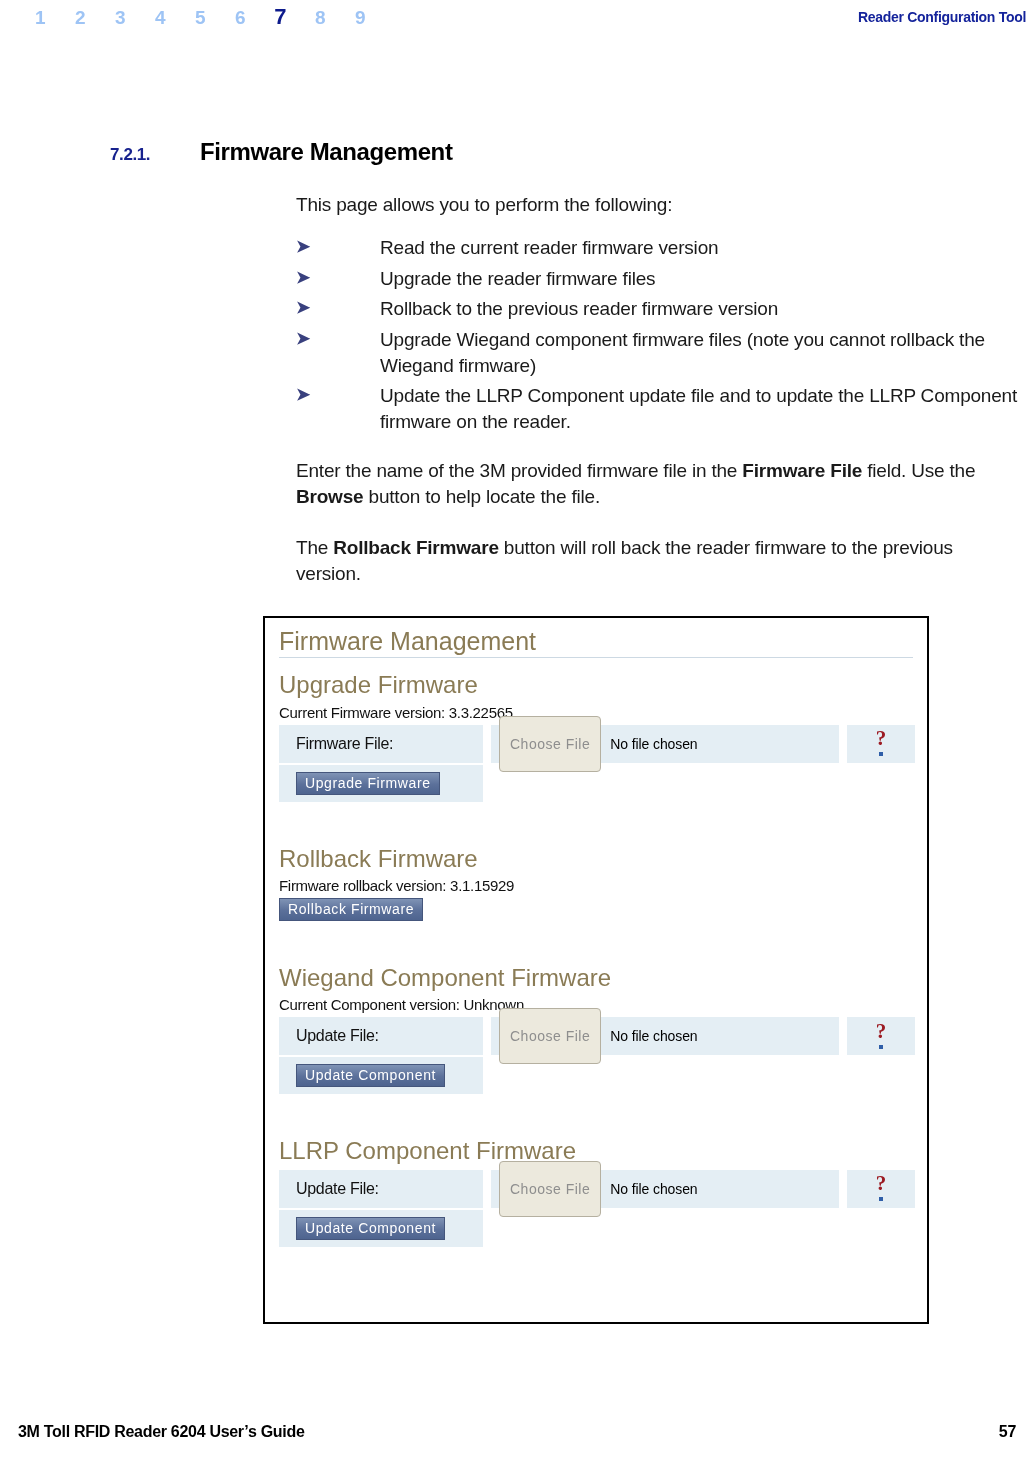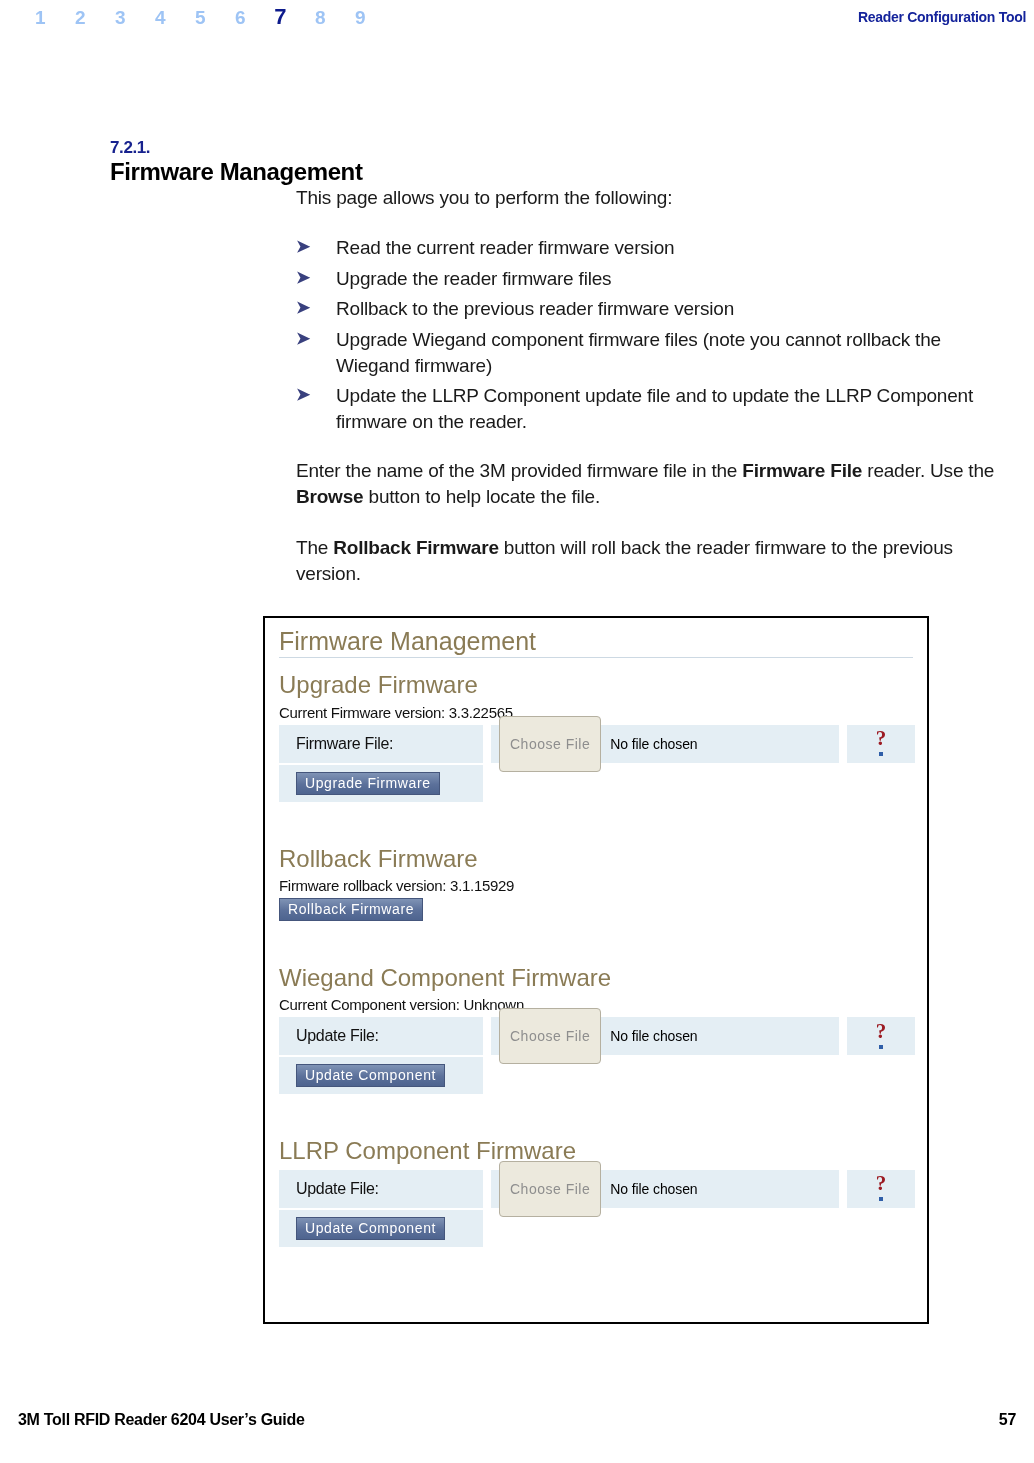--- a/index.html
+++ b/index.html
@@ -52,21 +52,20 @@
   }
 
   
   .section-head {
     position: absolute;
     top: 138px;
     left: 0;
     width: 1034px;
     display: flex;
     align-items: baseline;
-    flex-direction: column;
   }
   .section-number {
     width: 90px;
     margin-left: 110px;
     font-size: 17px;
     font-weight: bold;
     color: #17228e;
     letter-spacing: -0.4px;
   }
   .section-title {
@@ -83,21 +82,21 @@
     width: 720px;
   }
   .para {
     font-size: 19px;
     line-height: 1.35;
     color: #1a1a1a;
     letter-spacing: -0.2px;
   }
   .para b { font-weight: bold; }
 
-  .intro { top: 185px; }
+  .intro { top: 192px; }
 
   .bullet-list {
     position: absolute;
     left: 296px;
     top: 235px;
     width: 722px;
     list-style: none;
     margin: 0;
     padding: 0;
   }
@@ -113,20 +112,21 @@
     width: 40px;
     flex: 0 0 40px;
     font-weight: bold;
   }
   .bullet-text {
     font-size: 19px;
     line-height: 1.35;
     color: #1a1a1a;
     letter-spacing: -0.2px;
     flex: 1;
+    margin-left: 44px;
   }
 
   .para-enter { top: 458px; }
   .para-rollback { top: 535px; }
 
   
   .screenshot-frame {
     position: absolute;
     left: 263px;
     top: 616px;
@@ -264,21 +264,21 @@
     letter-spacing: 0.6px;
     white-space: nowrap;
     font-family: "Liberation Sans", sans-serif;
   }
 
   .spacer-lg { height: 44px; }
 
   
   .page-footer {
     position: absolute;
-    bottom: 34px;
+    bottom: 22px;
     left: 0;
     width: 1034px;
     padding: 0 18px 0 18px;
     display: flex;
     justify-content: space-between;
     align-items: baseline;
     text-align: center;
   }
   .footer-left, .footer-right {
     font-size: 16px;
@@ -329,21 +329,21 @@
     <span class="bullet-glyph">➤</span>
     <span class="bullet-text">Upgrade Wiegand component firmware files (note you cannot rollback the Wiegand firmware)</span>
   </li>
   <li class="bullet-item">
     <span class="bullet-glyph">➤</span>
     <span class="bullet-text">Update the LLRP Component update file and to update the LLRP Component firmware on the reader.</span>
   </li>
 </ul>
 
 <div class="body-col para para-enter">
-  <span>Enter the name of the 3M provided firmware file in the </span><b>Firmware File</b><span> reader. Use the </span><b>Browse</b><span> button to help locate the file.</span>
+  <span>Enter the name of the 3M provided firmware file in the </span><b>Firmware File</b><span> field. Use the </span><b>Browse</b><span> button to help locate the file.</span>
 </div>
 
 <div class="body-col para para-rollback">
   <span>The </span><b>Rollback Firmware</b><span> button will roll back the reader firmware to the previous version.</span>
 </div>
 
 <div class="screenshot-frame">
   <div class="app-inner">
 
     <div class="app-title">Firmware Management</div>

